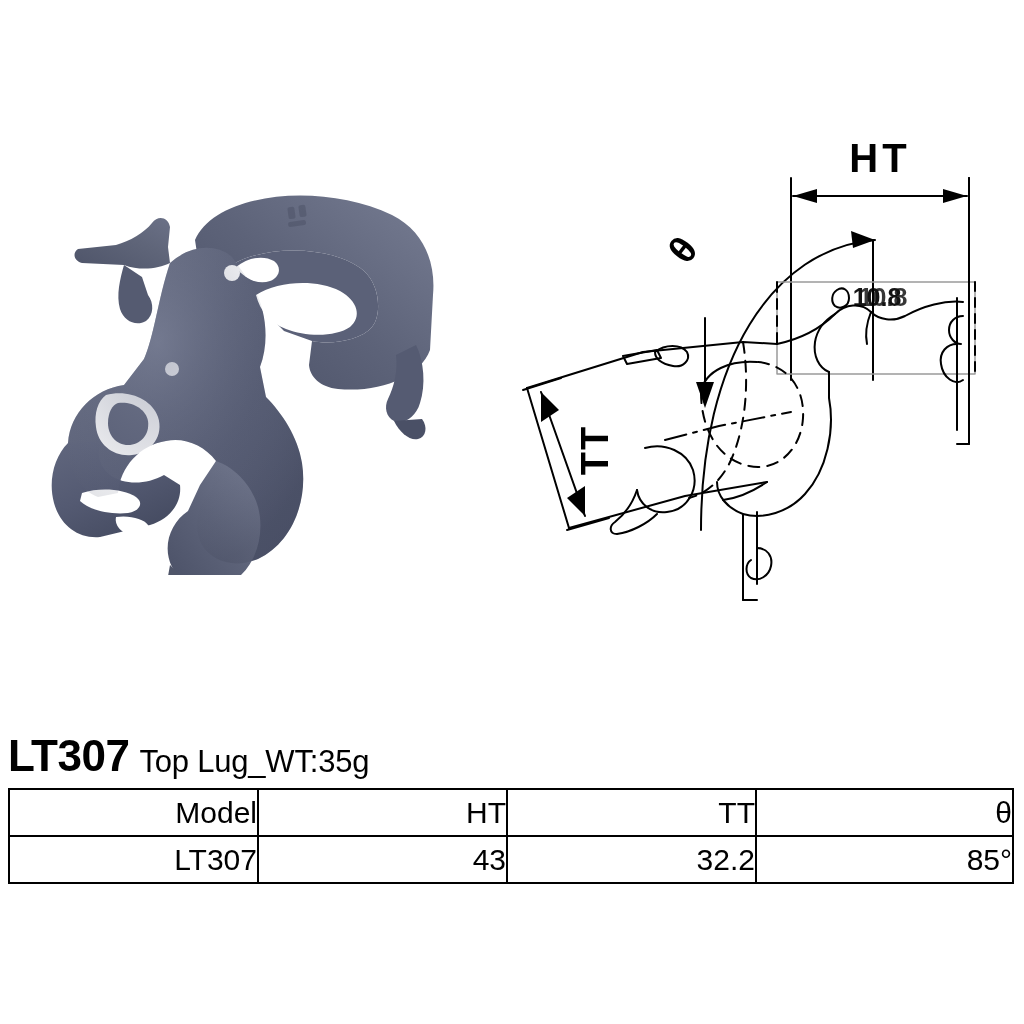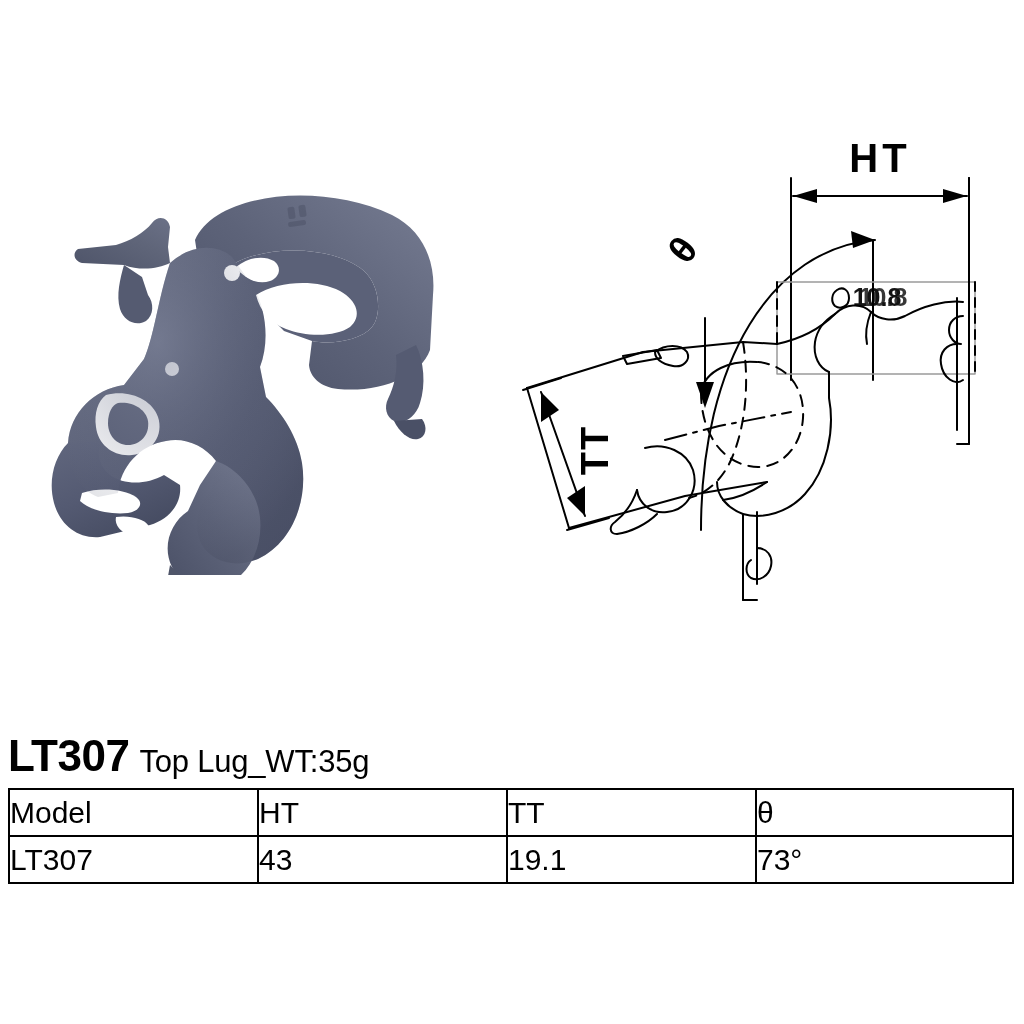--- a/index.html
+++ b/index.html
@@ -63,21 +63,21 @@
   #spec-table {
     position: absolute;
     left: 8px;
     top: 788px;
     width: 1004px;
     border-collapse: collapse;
     table-layout: fixed;
   }
   #spec-table td {
     border: 2px solid #000000;
-    text-align: left;
+    text-align: right;
     font-size: 30px;
     height: 45px;
     padding: 0;
     line-height: 45px;
     white-space: nowrap;
     margin-left: 44px;
   }
   #spec-table col.c-model { width: 249px; }
   #spec-table col.c-ht    { width: 249px; }
   #spec-table col.c-tt    { width: 249px; }
@@ -370,17 +370,17 @@
   <tbody>
     <tr>
       <td>Model</td>
       <td>HT</td>
       <td>TT</td>
       <td>θ</td>
     </tr>
     <tr>
       <td>LT307</td>
       <td>43</td>
-      <td>19.1</td>
-      <td>73°</td>
+      <td>32.2</td>
+      <td>85°</td>
     </tr>
   </tbody>
 </table>
 
 </body></html>

